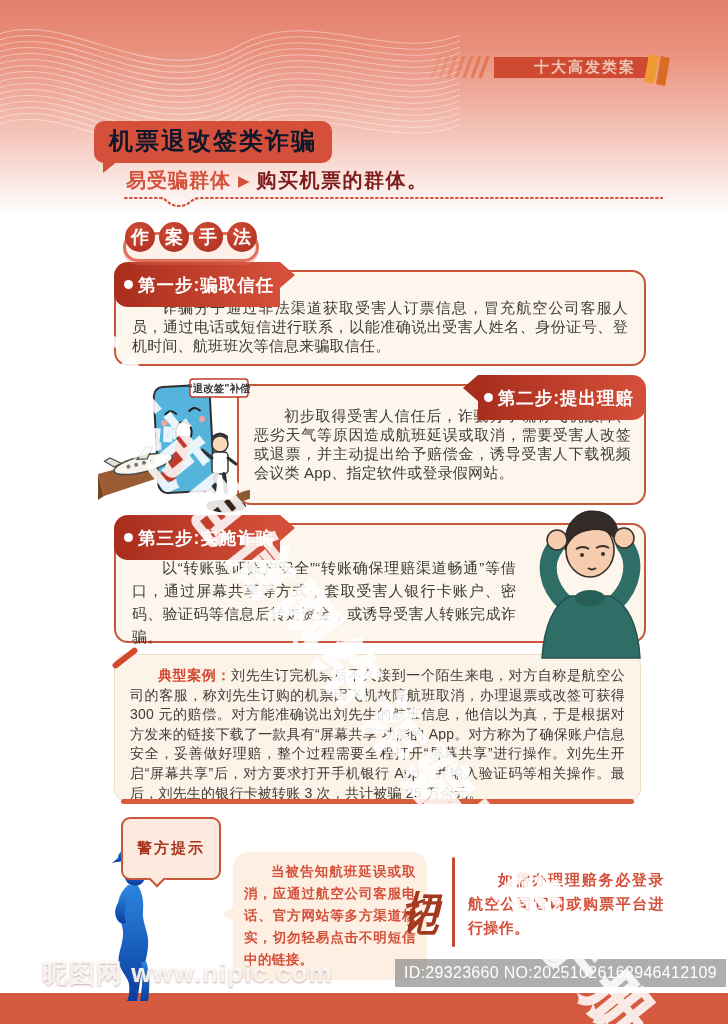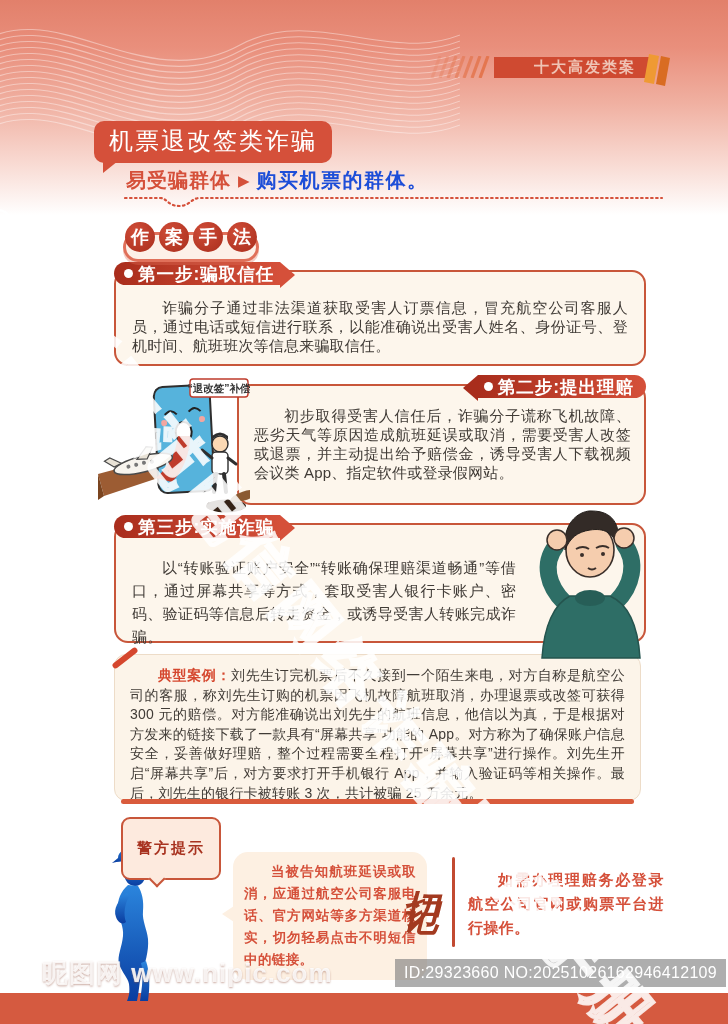--- a/index.html
+++ b/index.html
@@ -12,28 +12,28 @@
   .waves{position:absolute;left:-10px;top:-6px;}
 
   
   .header-tag{position:absolute;left:428px;top:56px;height:22px;display:flex;align-items:center;}
   .tag-bar{width:160px;height:21px;background:#cf4a31;display:flex;align-items:center;
     justify-content:flex-end;padding-right:18px;box-sizing:border-box;}
   .tag-bar span{color:#efc3b4;font-size:15px;letter-spacing:2px;font-weight:bold;}
   .ribbon{margin-left:-10px;margin-top:6px;}
 
   
-  .title-bubble{position:absolute;left:94px;top:121px;background:#d5503a;color:#ffffff;
-    font-size:24px;font-weight:normal;letter-spacing:2px;padding:4px 15px 6px;border-radius:10px;z-index:2;}
+  .title-bubble{position:absolute;left:94px;top:121px;background:#d5503a;color:#0f172a;
+    font-size:24px;font-weight:bold;letter-spacing:2px;padding:4px 15px 6px;border-radius:10px;z-index:2;}
   .title-bubble::after{content:"";position:absolute;left:9px;bottom:-10px;width:0;height:0;
     border-top:12px solid #d5503a;border-right:15px solid transparent;}
   .subtitle{position:absolute;left:126px;top:167px;display:flex;align-items:center;gap:7px;z-index:2;text-align:right;}
   .subtitle-label{color:#d5503a;font-size:20px;font-weight:bold;letter-spacing:1px;}
   .subtitle-arrow{color:#d5503a;font-size:15px;}
-  .subtitle-text{color:#1d4ed8;font-size:20px;font-weight:bold;letter-spacing:1.5px;}
+  .subtitle-text{color:#7f1d1d;font-size:20px;font-weight:bold;letter-spacing:1.5px;}
   .dotted-line{position:absolute;left:124px;top:193px;z-index:2;}
 
   
   .method-badge{position:absolute;left:123px;top:222px;width:136px;height:42px;z-index:3;}
   .mb-capsule{position:absolute;left:0;top:10px;width:136px;height:30px;background:#e0705a;
     border-radius:16px;box-shadow:0 3px 0 rgba(224,112,90,.35);}
   .mb-capsule::after{content:"";position:absolute;inset:3px;background:#fdf0e8;border-radius:13px;}
   .m-circle{position:absolute;top:0;width:30px;height:30px;border-radius:50%;
     background:radial-gradient(circle at 35% 30%,#cf4c37,#a92d1c);color:#fff;font-size:18px;
     font-weight:bold;display:flex;align-items:center;justify-content:center;z-index:2;}
@@ -41,21 +41,21 @@
 
   
   .step-box{position:absolute;background:#fdf6ec;border:2px solid #c8563a;border-radius:14px;
     box-sizing:border-box;z-index:1;}
   .step-text{margin:0;color:#403b36;font-size:15px;line-height:19px;text-align:justify;
     text-indent:2em;letter-spacing:.2px;}
   .step1{left:114px;top:270px;width:532px;height:96px;padding:26px 16px 8px;}
   .step2{left:237px;top:384px;width:409px;height:121px;padding:20px 13px 8px 15px;}
   .step3{left:114px;top:523px;width:532px;height:120px;padding:31px 128px 8px 16px;}
   .step3 .step-text{line-height:23px;}
-  .step-label{position:absolute;height:23px;background:linear-gradient(90deg,#a92d1c,#d5503a);
+  .step-label{position:absolute;height:45px;background:linear-gradient(90deg,#a92d1c,#d5503a);
     color:#fff;font-size:17.5px;font-weight:bold;letter-spacing:1px;display:flex;align-items:center;
     padding:0 6px 0 10px;z-index:2;white-space:nowrap;}
   .label-left{top:-10px;left:-2px;border-radius:14px 0 0 14px;}
   .label-left::after{content:"";position:absolute;left:100%;top:0;width:0;height:0;
     border-top:13.5px solid transparent;border-bottom:13.5px solid transparent;border-left:15px solid #d5503a;}
   .label-right{top:-11px;right:-2px;border-radius:0 14px 14px 0;padding:0 12px 0 6px;}
   .label-right::before{content:"";position:absolute;right:100%;top:0;width:0;height:0;
     border-top:13.5px solid transparent;border-bottom:13.5px solid transparent;border-right:15px solid #a92d1c;}
   .dot{width:9px;height:9px;border-radius:50%;background:#fff;margin-right:5px;flex:none;}
 

